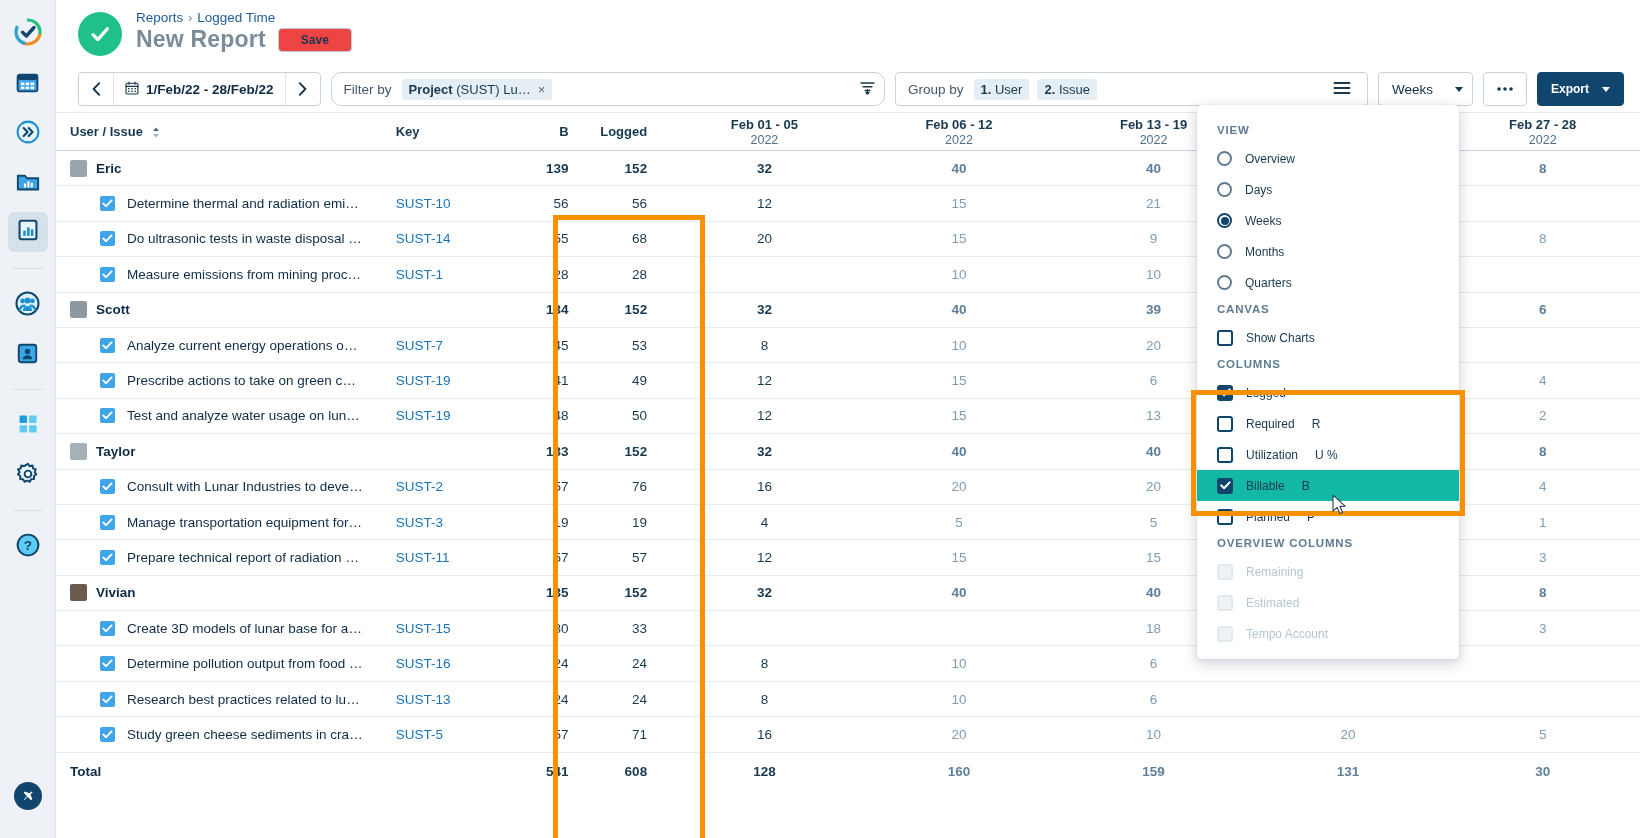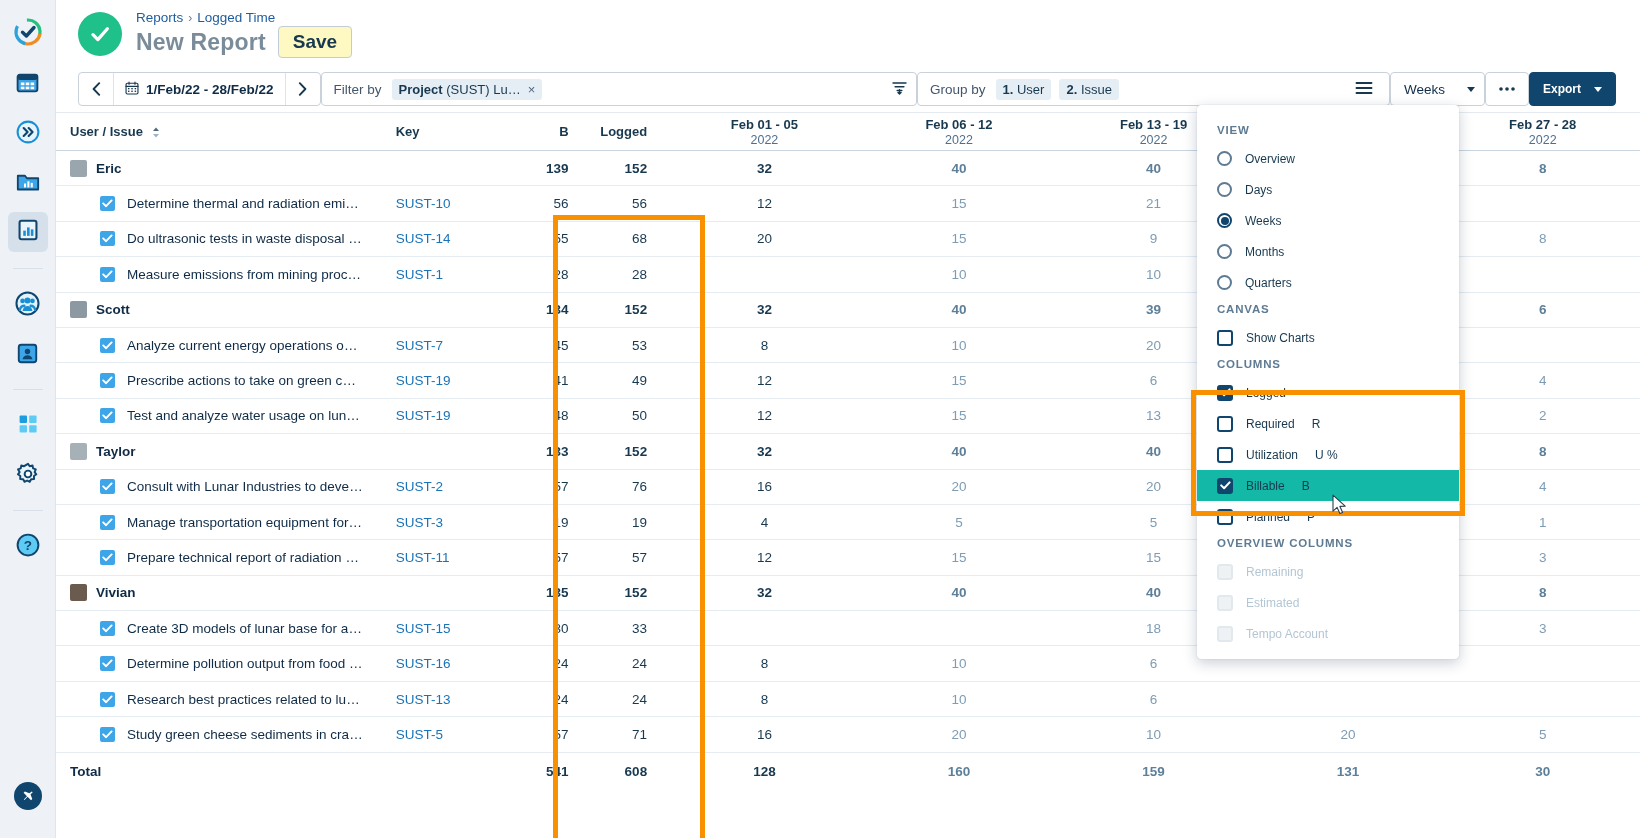--- a/index.html
+++ b/index.html
@@ -41,39 +41,39 @@
     background: #1fc08a; display: flex; align-items: center; justify-content: center;
     flex: 0 0 44px; margin-top: 2px;
   }
   .header-text { margin-left: 14px; }
   .breadcrumb { font-size: 13.5px; color: #1d5c9e; margin-bottom: 1px; }
   .breadcrumb a { color: #1d5c9e; text-decoration: none; }
   .breadcrumb .sep { color: #6b7b8c; margin: 0 5px; font-size: 12px; }
   .title-row { display: flex; align-items: center; gap: 12px; }
   .page-title { font-size: 23px; font-weight: 700; color: #7a8b99; letter-spacing: .2px; }
   .save-btn {
-    border: 1px solid #c3ccd6; background: #fef9c3; border-radius: 4px;
-    font-size: 19px; font-weight: 600; color: #17384f;
-    padding: 4px 14px; cursor: pointer; font-family: inherit;
+    border: 1px solid #c3ccd6; background: #ef4444; border-radius: 4px;
+    font-size: 12px; font-weight: 600; color: #17384f;
+    padding: 4px 22px; cursor: pointer; font-family: inherit;
   }
 
   
   .toolbar {
-    display: flex; align-items: center; gap: 0;
-    padding: 0 24px 0 22px; height: 46px; margin-top: 4px;
+    display: flex; align-items: center; gap: 10px;
+    padding: 0 16px 0 22px; height: 46px; margin-top: 4px;
   }
   .ctl { border: 1px solid #c9d2db; border-radius: 4px; background: #fff; height: 34px;
          display: flex; align-items: center; font-size: 13.5px; color: #0f2b46; }
   .daterange { overflow: hidden; }
   .dr-arrow { width: 34px; height: 32px; display:flex; align-items:center; justify-content:center;
               cursor: pointer; color: #17384f; font-size: 15px; }
   .dr-mid { display: flex; align-items: center; gap: 7px; padding: 0 11px; height: 32px;
             border-left: 1px solid #dde3e9; border-right: 1px solid #dde3e9; cursor: pointer;
             font-weight: 700; font-size: 13.5px; }
-  .filterbox { flex: 1 1 auto; justify-content: space-between; padding: 0 8px 0 12px; min-width: 0; }
+  .filterbox { flex: 1 1 auto; justify-content: space-between; padding: 0 8px 0 12px; min-width: 0; border-radius: 10px; }
   .filter-left { display: flex; align-items: center; gap: 10px; }
   .filter-label { color: #42566b; font-size: 13.5px; }
   .chip { background: #e6eef5; border-radius: 3px; padding: 3px 7px; font-size: 13px;
           display: flex; align-items: center; gap: 7px; color: #17384f; }
   .chip b { font-weight: 700; }
   .chip .x { color: #51677c; cursor: pointer; font-size: 13px; }
   .icon-btn { width: 34px; height: 34px; display: flex; align-items: center; justify-content: center;
               border: 1px solid #c9d2db; border-radius: 4px; background: #fff; cursor: pointer; }
   .groupby { padding: 0 10px 0 12px; gap: 8px; }
   .gb-label { color: #42566b; font-size: 13.5px; margin-right: 2px; }

